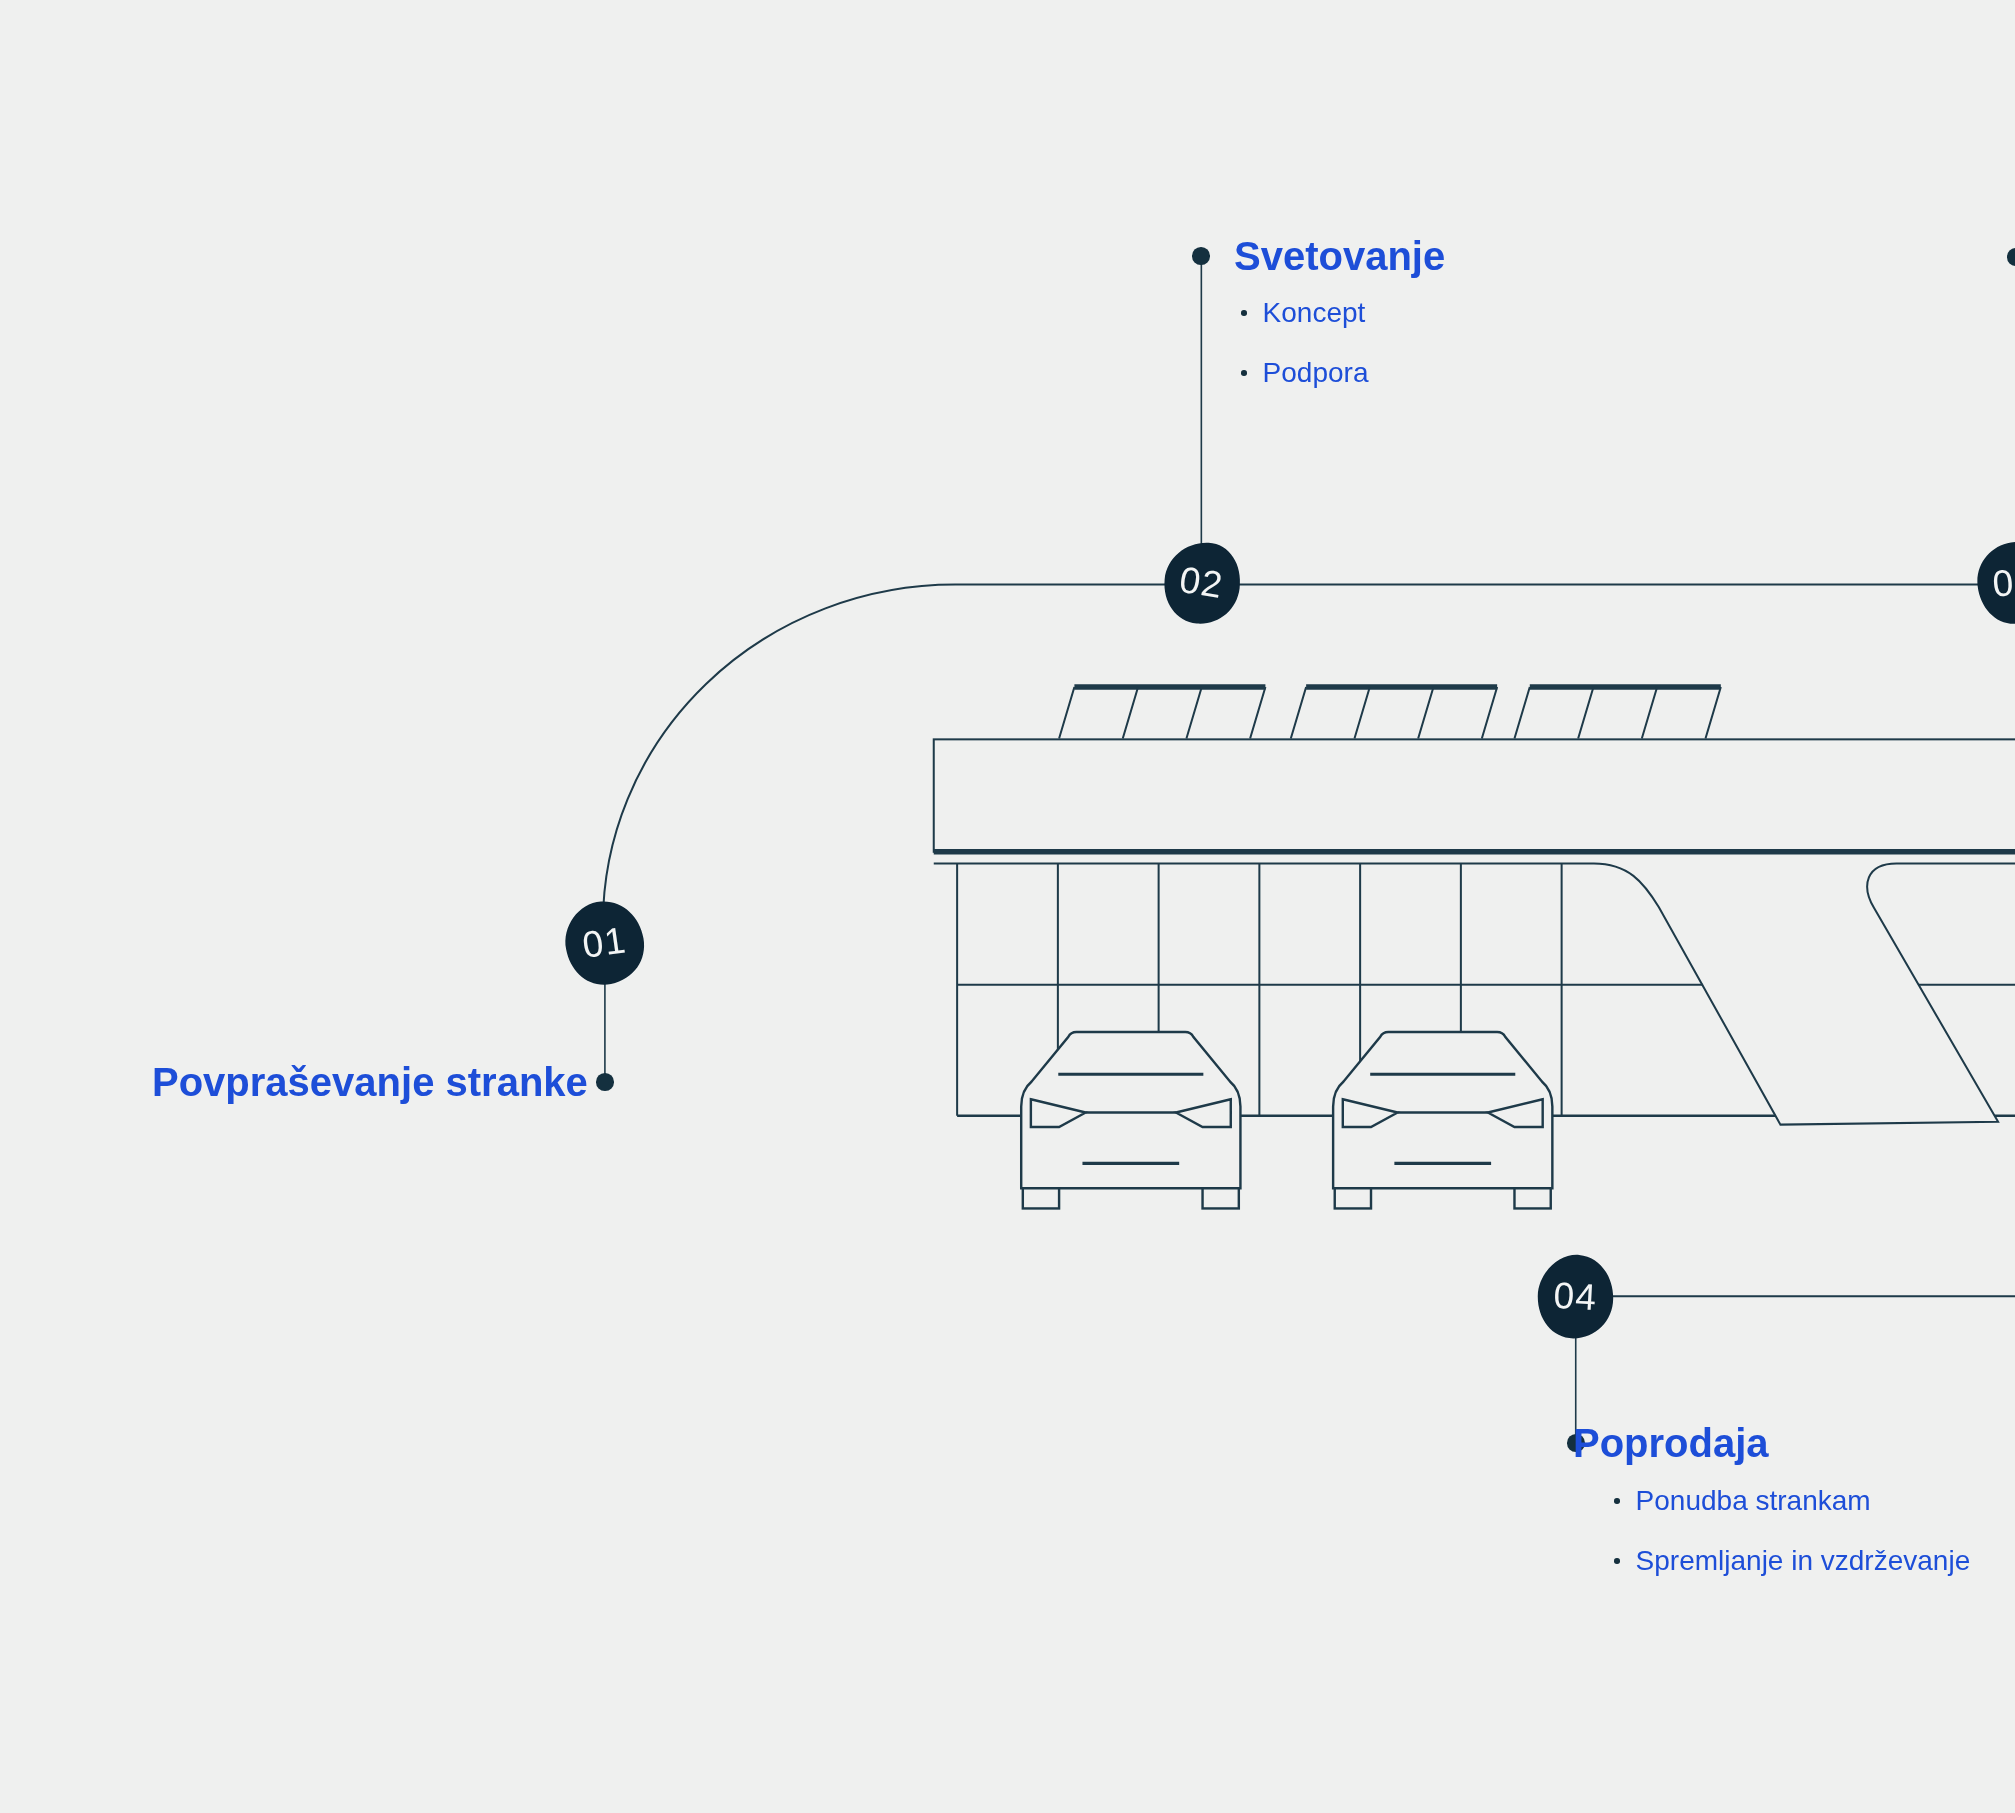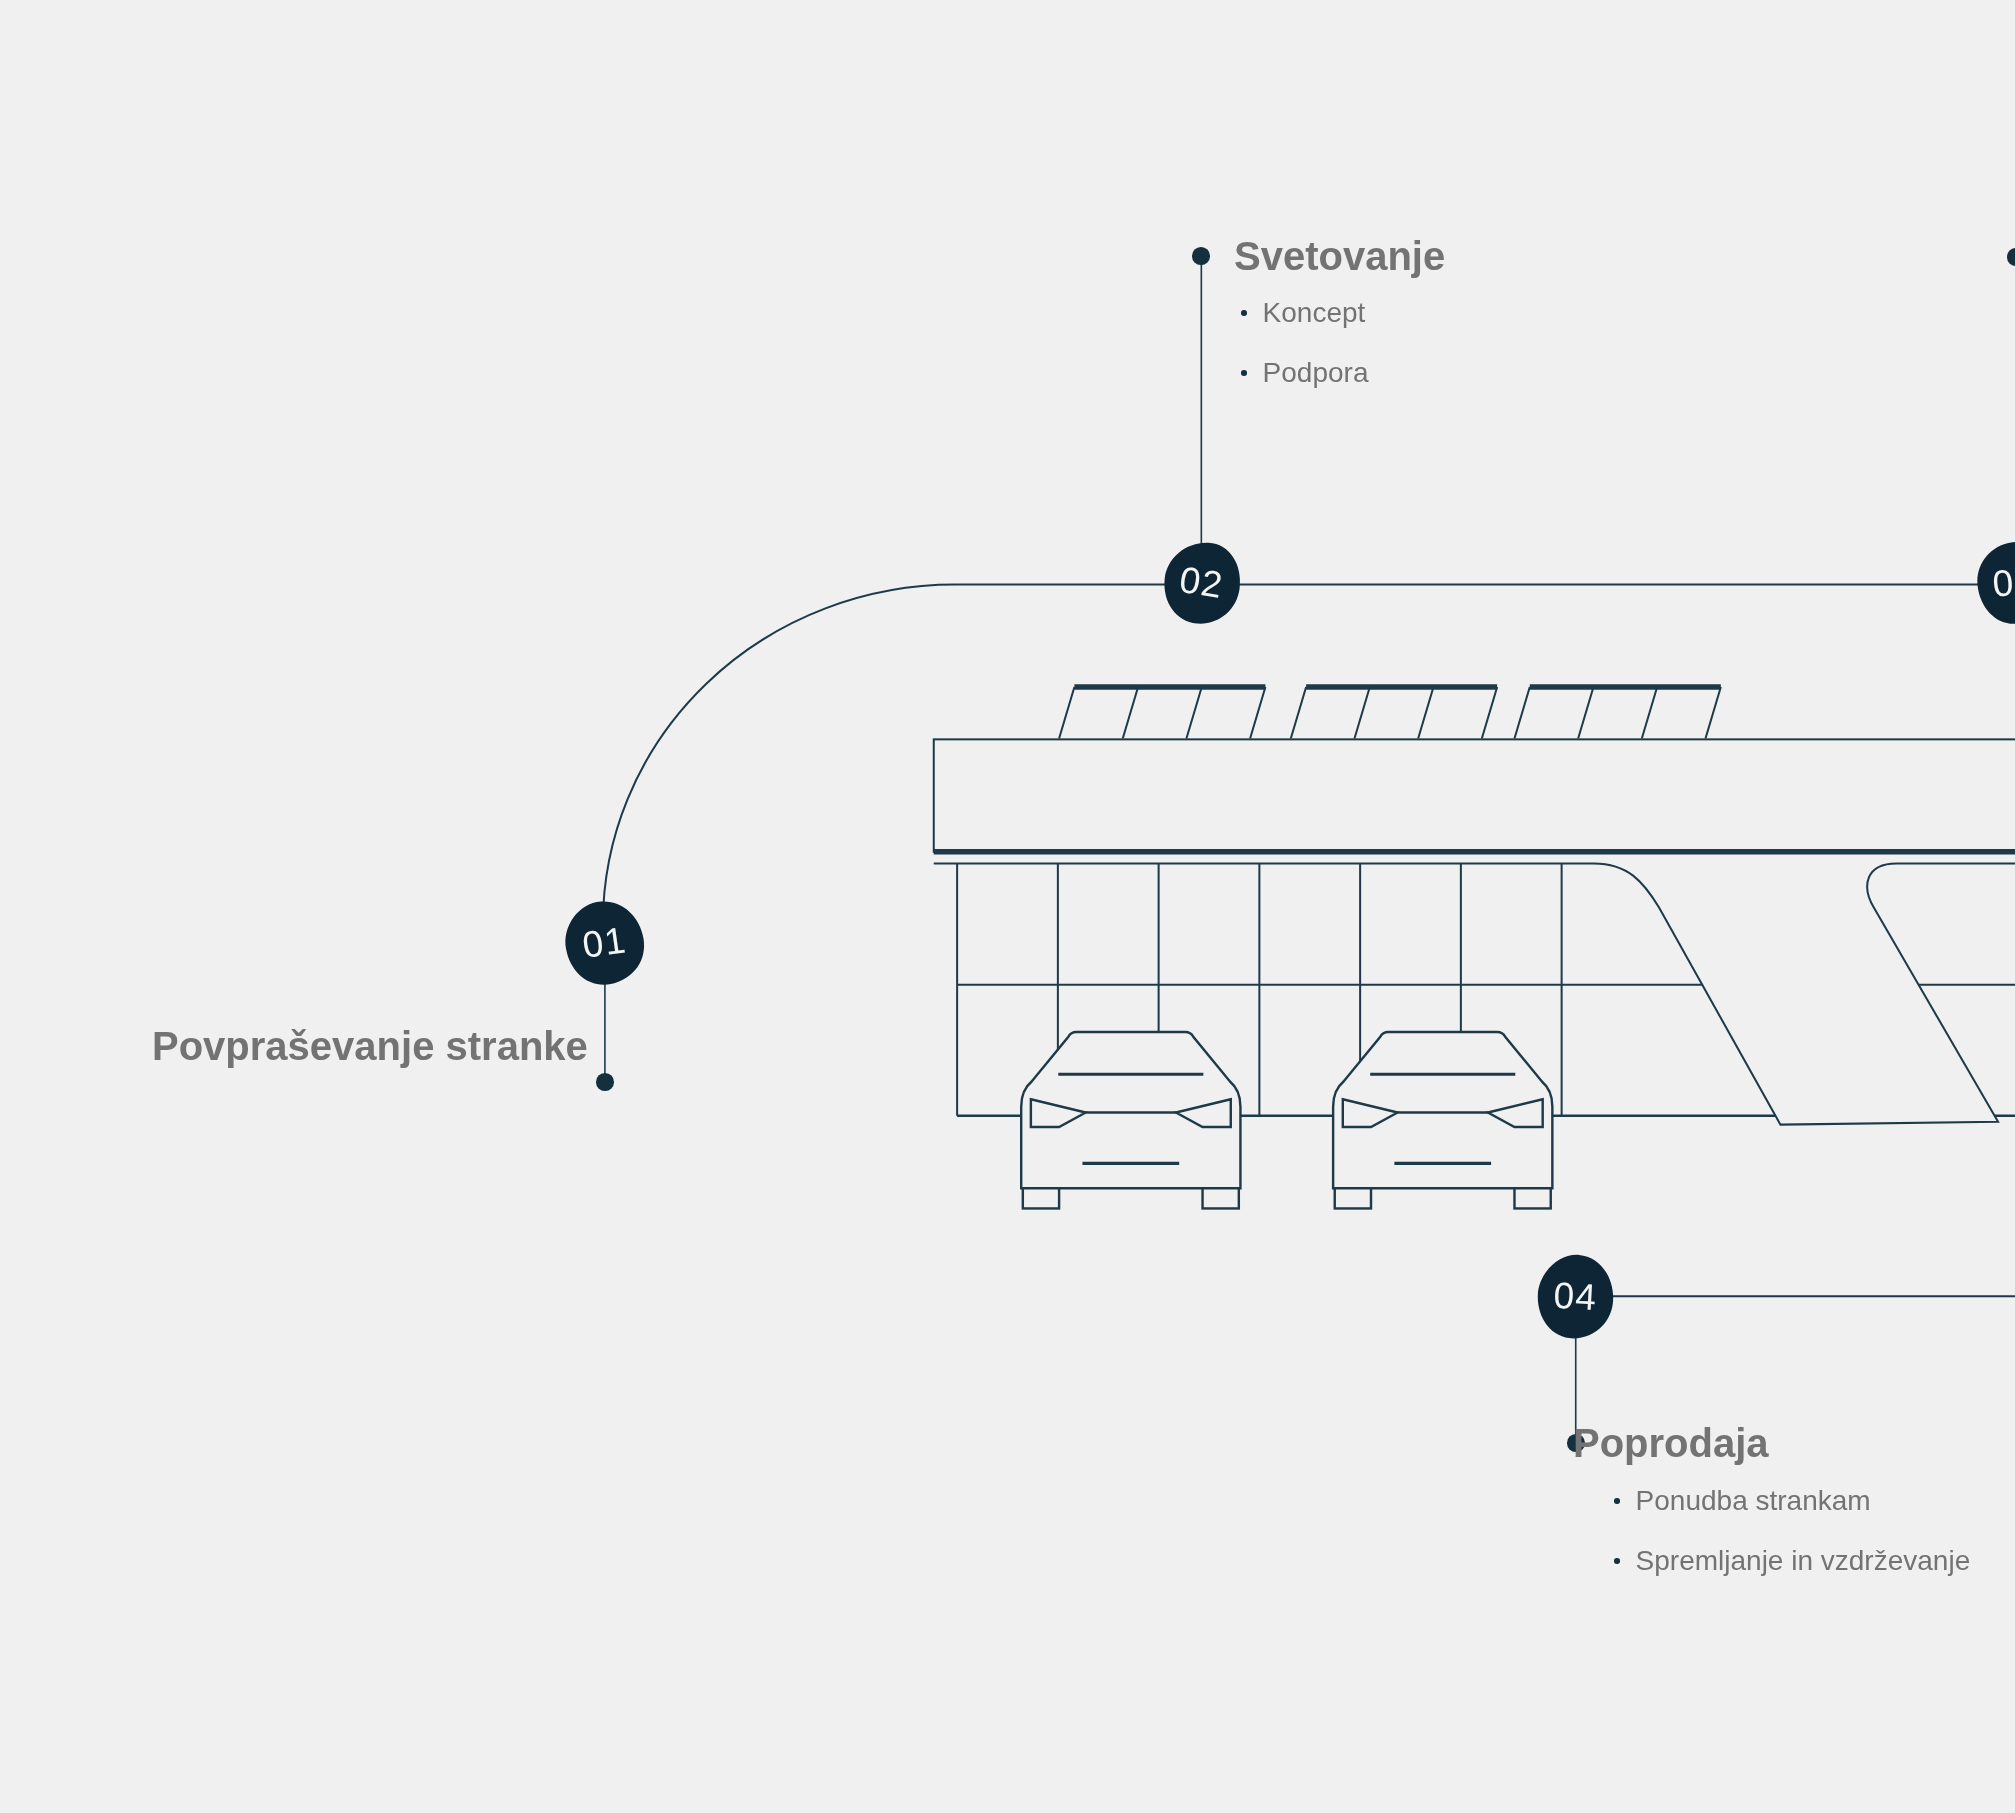--- a/index.html
+++ b/index.html
@@ -4,21 +4,21 @@
 <style>
   html,body{margin:0;padding:0;}
   .stage{
     position:relative;
     width:3224px;height:1814px;
     background:#eff0ef;
     font-family:"Liberation Sans", sans-serif;
     overflow:hidden;
   }
   .artwork{position:absolute;left:0;top:0;width:3224px;height:1814px;}
-  .txt{position:absolute;color:#737373;white-space:nowrap;}
+  .txt{position:absolute;color:#1d4ed8;white-space:nowrap;}
   .step-heading{font-size:40px;line-height:44px;font-weight:700;}
   .step-items{position:absolute;list-style:none;margin:0;padding:0;}
   .step-items li{display:flex;align-items:center;height:60px;}
   .step-items .bullet{
     width:5.6px;height:5.6px;border-radius:50%;
     background:#15303e;margin-right:16px;flex:0 0 auto;
   }
   .step-items .item-text{font-size:28px;font-weight:400;line-height:1;}
   .label-right{text-align:right;}
   .node-dot{
@@ -131,21 +131,21 @@
     <span class="num">03</span>
   </div>
   <div class="badge" style="left:1534px;top:1252px;transform:rotate(3deg);">
     <svg viewBox="-110 -118 220 236">
       <path d="M 4 -112 C 58 -110 98 -60 100 0 C 102 58 60 106 0 110 C -58 112 -98 62 -100 2 C -102 -56 -52 -114 4 -112 Z" fill="#0d2535"></path>
     </svg>
     <span class="num">04</span>
   </div>
 
   <div class="node-dot" style="left:596px;top:1073px;"></div>
-  <div class="txt step-heading label-right" style="left:152px;top:1024px;width:427px;">Povpraševanje stranke</div>
+  <div class="txt step-heading label-right" style="left:152px;top:1060px;width:427px;">Povpraševanje stranke</div>
 
   <div class="node-dot" style="left:1192px;top:247px;"></div>
   <div class="txt step-heading" style="left:1234px;top:234px;">Svetovanje</div>
   <ul class="step-items" style="left:1241px;top:283px;">
     <li>
       <span class="bullet"></span>
       <span class="item-text txt" style="position:static">Koncept</span>
     </li>
     <li>
       <span class="bullet"></span>

